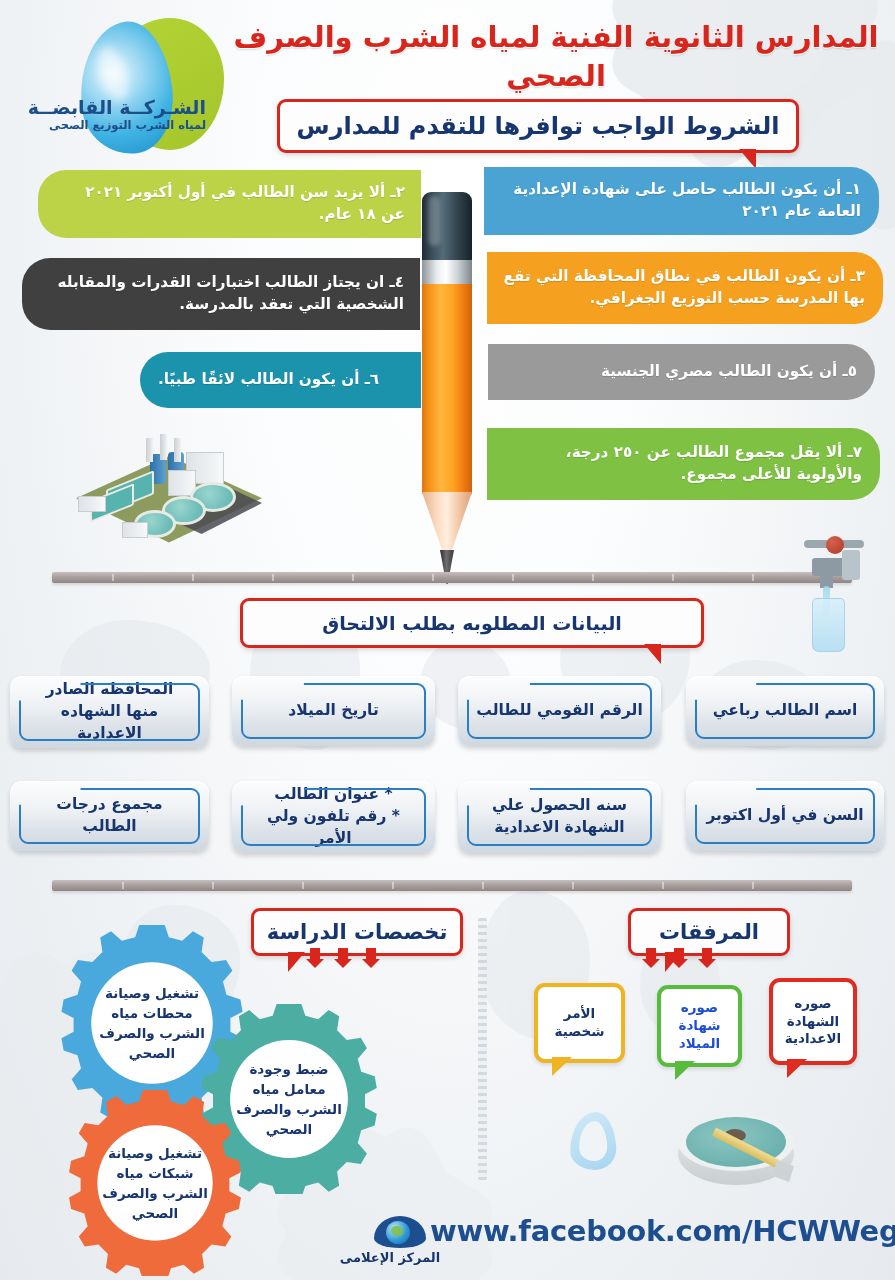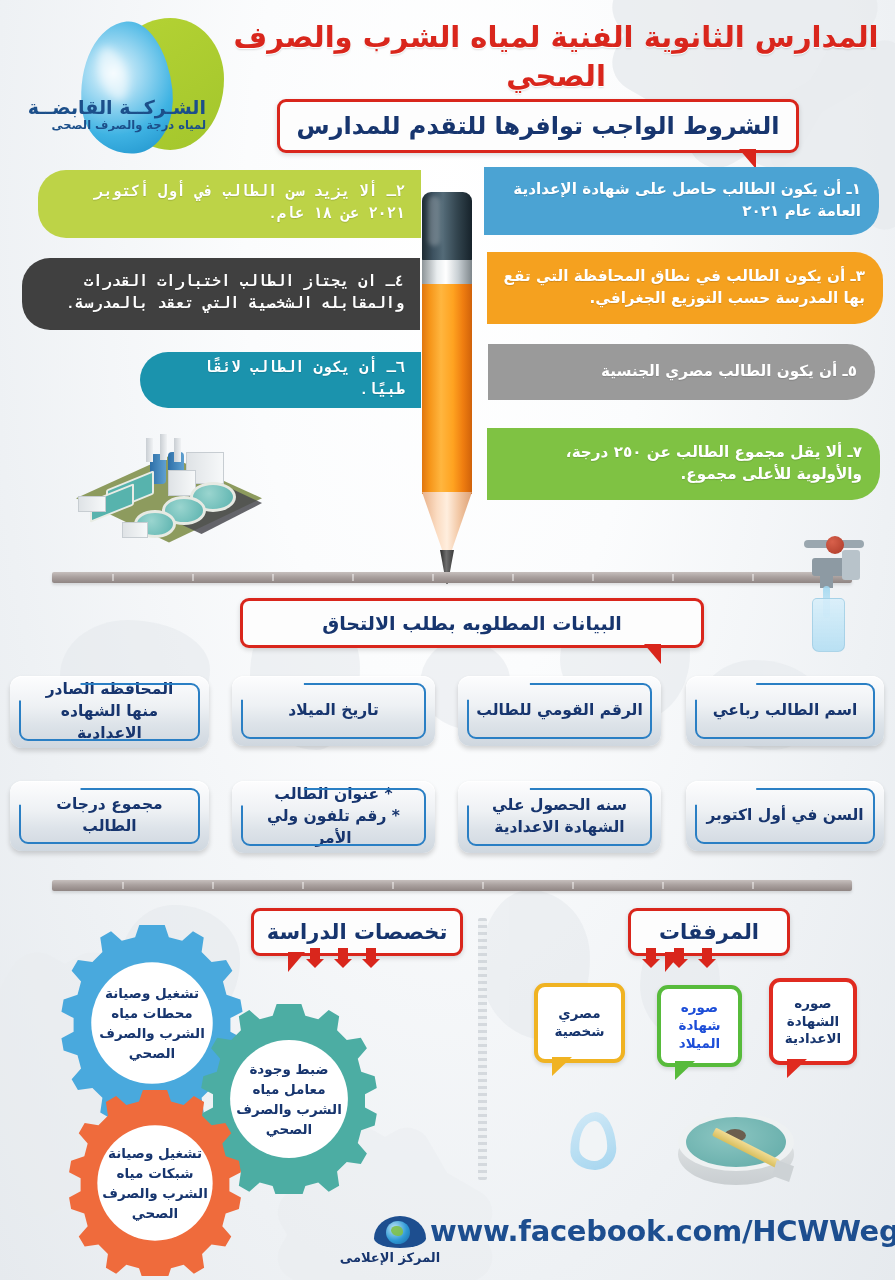--- a/index.html
+++ b/index.html
@@ -48,21 +48,21 @@
   .ribbon .tail.l{left:34px;border-left:0;border-right:17px solid transparent;}
 
   .arrow-dn{position:absolute;width:10px;height:11px;background:#d9261c;}
   .arrow-dn::after{content:"";position:absolute;left:-4px;top:11px;width:0;height:0;border-left:9px solid transparent;border-right:9px solid transparent;border-top:9px solid #d9261c;}
 
   
   .cond{position:absolute;color:#fff;font-weight:700;font-size:15.2px;line-height:1.42;
         display:flex;align-items:center;box-sizing:border-box;padding:9px 16px;
         text-shadow:0 1px 1px rgba(0,0,0,.14);}
   .cond.right{border-radius:0 28px 28px 0;justify-content:flex-start;text-align:right;padding-right:18px;}
-  .cond.left{border-radius:28px 0 0 28px;justify-content:flex-end;text-align:right;padding-left:18px;font-family:Liberation Mono, monospace;}
+  .cond.left{border-radius:28px 0 0 28px;justify-content:flex-end;text-align:right;padding-left:18px;}
 
   
   .pencil{position:absolute;left:419px;top:192px;width:56px;height:400px;}
   .pen-cap{position:absolute;left:3px;top:0;width:50px;height:70px;border-radius:9px 9px 3px 3px;
     background:linear-gradient(90deg,#1e2b33 0%,#3d5260 22%,#546b78 42%,#33454f 70%,#16222a 100%);}
   .pen-cap-sh{position:absolute;left:9px;top:4px;width:12px;height:50px;background:rgba(255,255,255,.22);border-radius:6px;filter:blur(2px);}
   .pen-band{position:absolute;left:3px;top:68px;width:50px;height:26px;
     background:linear-gradient(90deg,#8e9599,#e9edef 30%,#ffffff 48%,#c9d0d4 72%,#7e868b);}
   .pen-body{position:absolute;left:3px;top:92px;width:50px;height:210px;
     background:linear-gradient(90deg,#e0760f 0%,#f6961a 16%,#ffb63f 38%,#ffa320 62%,#ef7d10 82%,#d0620a 100%);}
@@ -196,21 +196,21 @@
       <div class="hole" style="inset:55px;"></div>
     </div>
 
   <div class="logo">
     <div class="globe">
       <div class="green"></div>
       <div class="drop"></div>
       <div class="drop-hi"></div>
     </div>
     <div class="logo-t1">الشـركــة القابضــة</div>
-    <div class="logo-t2">لمياه درجة والصرف الصحى</div>
+    <div class="logo-t2">لمياه الشرب التوزيع الصحى</div>
   </div>
 
   <div class="main-title">المدارس الثانوية الفنية لمياه الشرب والصرف الصحي</div>
 
   <div class="ribbon" style="left:277px;top:99px;width:516px;height:48px;">
     <span style="font-size:24px;">الشروط الواجب توافرها للتقدم للمدارس</span>
     <div class="tail r"></div>
   </div>
 
   <div class="pencil">
@@ -363,21 +363,21 @@
 
   <div class="attach" style="left:769px;top:978px;width:88px;height:87px;border:4px solid #e02b20;color:#e02b20;">
     <span style="color:#17356e;">صوره الشهادة الاعدادية</span>
     <span class="atail"></span>
   </div>
   <div class="attach" style="left:657px;top:985px;width:85px;height:82px;border:4px solid #57bb3b;color:#57bb3b;">
     <span style="color:#1d4ed8;">صوره شهادة الميلاد</span>
     <span class="atail"></span>
   </div>
   <div class="attach" style="left:534px;top:983px;width:91px;height:80px;border:4px solid #f0b322;color:#f0b322;">
-    <span style="color:#17356e;">مصري شخصية</span>
+    <span style="color:#17356e;">الأمر شخصية</span>
     <span class="atail"></span>
   </div>
 
   <div class="gear" style="left:54px;top:925px;width:196px;height:196px;">
     <svg width="196" height="196" viewBox="0 0 100 100">
       <path fill="#49a9dd" d="M50 2 L56.2 3.1 L58.6 10.2 L65.4 12 L70.9 7.2 L76.4 10.4 L75.3 17.8 L80.4 22.9 L87.8 21.8 L91 27.3 L86.2 32.8 L88 39.6 L95.1 42 L96.2 48.2 L90 51.5 L90 58.5 L96.2 61.8 L95.1 68 L88 70.4 L86.2 77.2 L91 82.7 L87.8 88.2 L80.4 87.1 L75.3 92.2 L76.4 99.6 L70.9 102.8 L65.4 98 L58.6 99.8 L56.2 106.9 L50 108 L43.8 106.9 L41.4 99.8 L34.6 98 L29.1 102.8 L23.6 99.6 L24.7 92.2 L19.6 87.1 L12.2 88.2 L9 82.7 L13.8 77.2 L12 70.4 L4.9 68 L3.8 61.8 L10 58.5 L10 51.5 L3.8 48.2 L4.9 42 L12 39.6 L13.8 32.8 L9 27.3 L12.2 21.8 L19.6 22.9 L24.7 17.8 L23.6 10.4 L29.1 7.2 L34.6 12 L41.4 10.2 L43.8 3.1 Z" transform="translate(0,-4)"></path>
       <circle cx="50" cy="50" r="31" fill="#ffffff"></circle>
     </svg>
     <div class="gtext" style="font-size:13.5px;padding:0 40px;">
       <span>تشغيل وصيانة محطات مياه الشرب والصرف الصحي</span>

